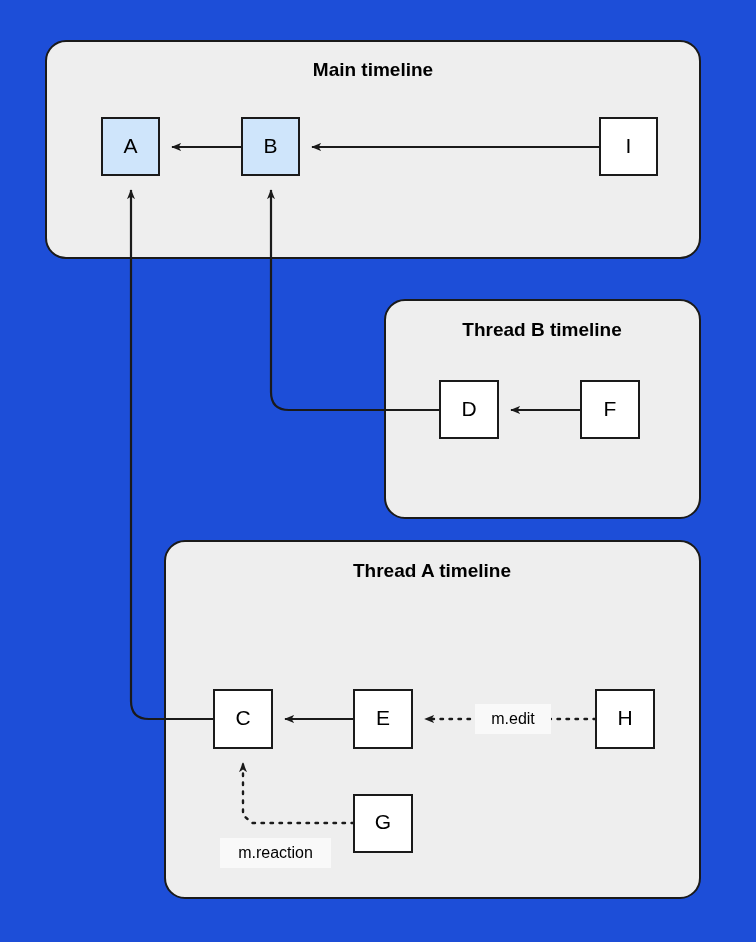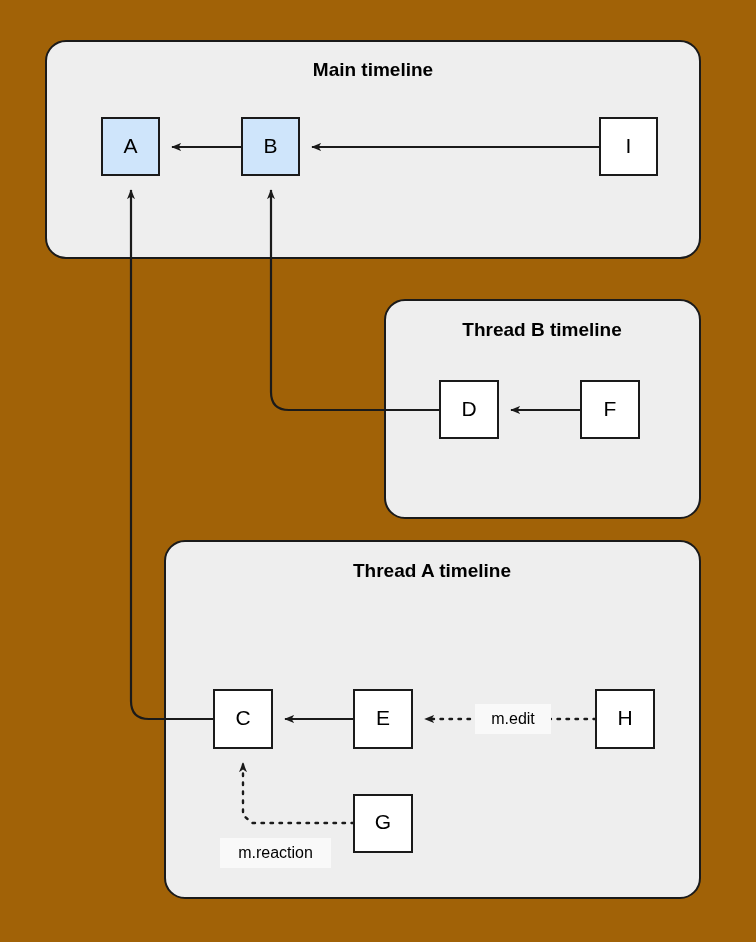--- a/index.html
+++ b/index.html
@@ -7,21 +7,21 @@
     padding: 0;
     background: #ffffff;
   }
   body {
     font-family: "Liberation Sans", sans-serif;
   }
   #canvas {
     position: relative;
     width: 756px;
     height: 942px;
-    background: #a16207;
+    background: #1d4ed8;
     overflow: hidden;
   }
   #diagram-svg {
     position: absolute;
     left: 0;
     top: 0;
     width: 756px;
     height: 942px;
   }
   .group-title {

